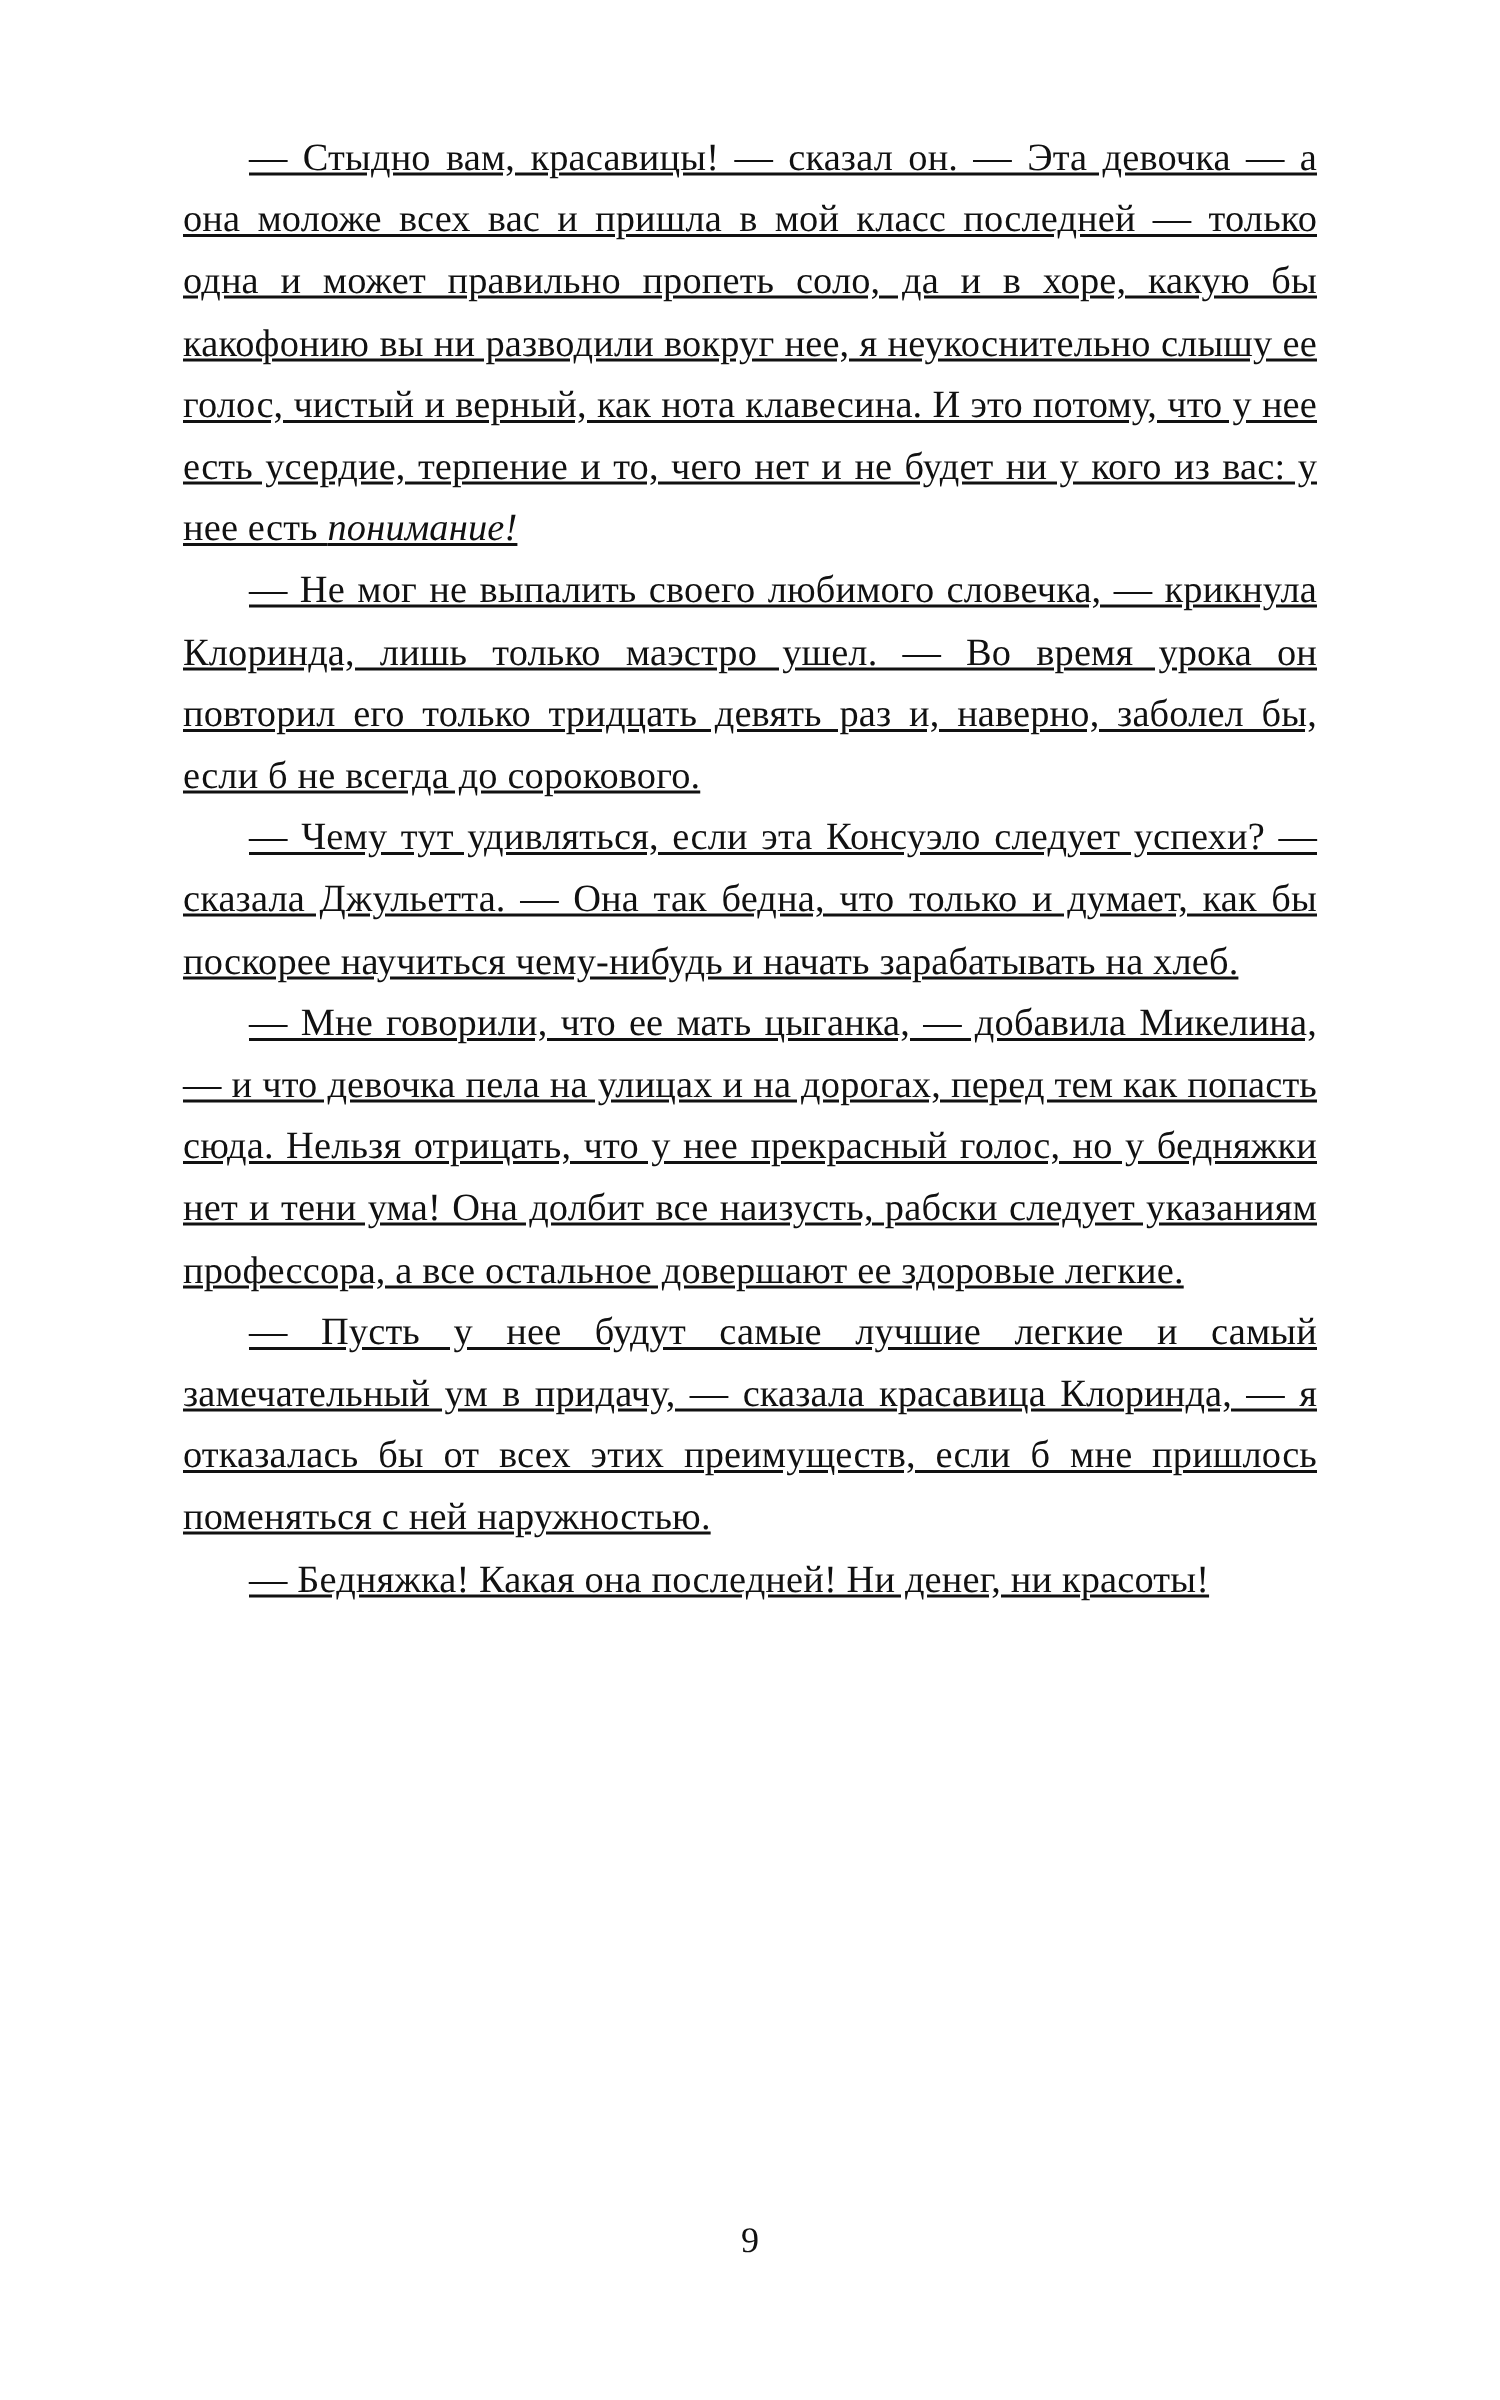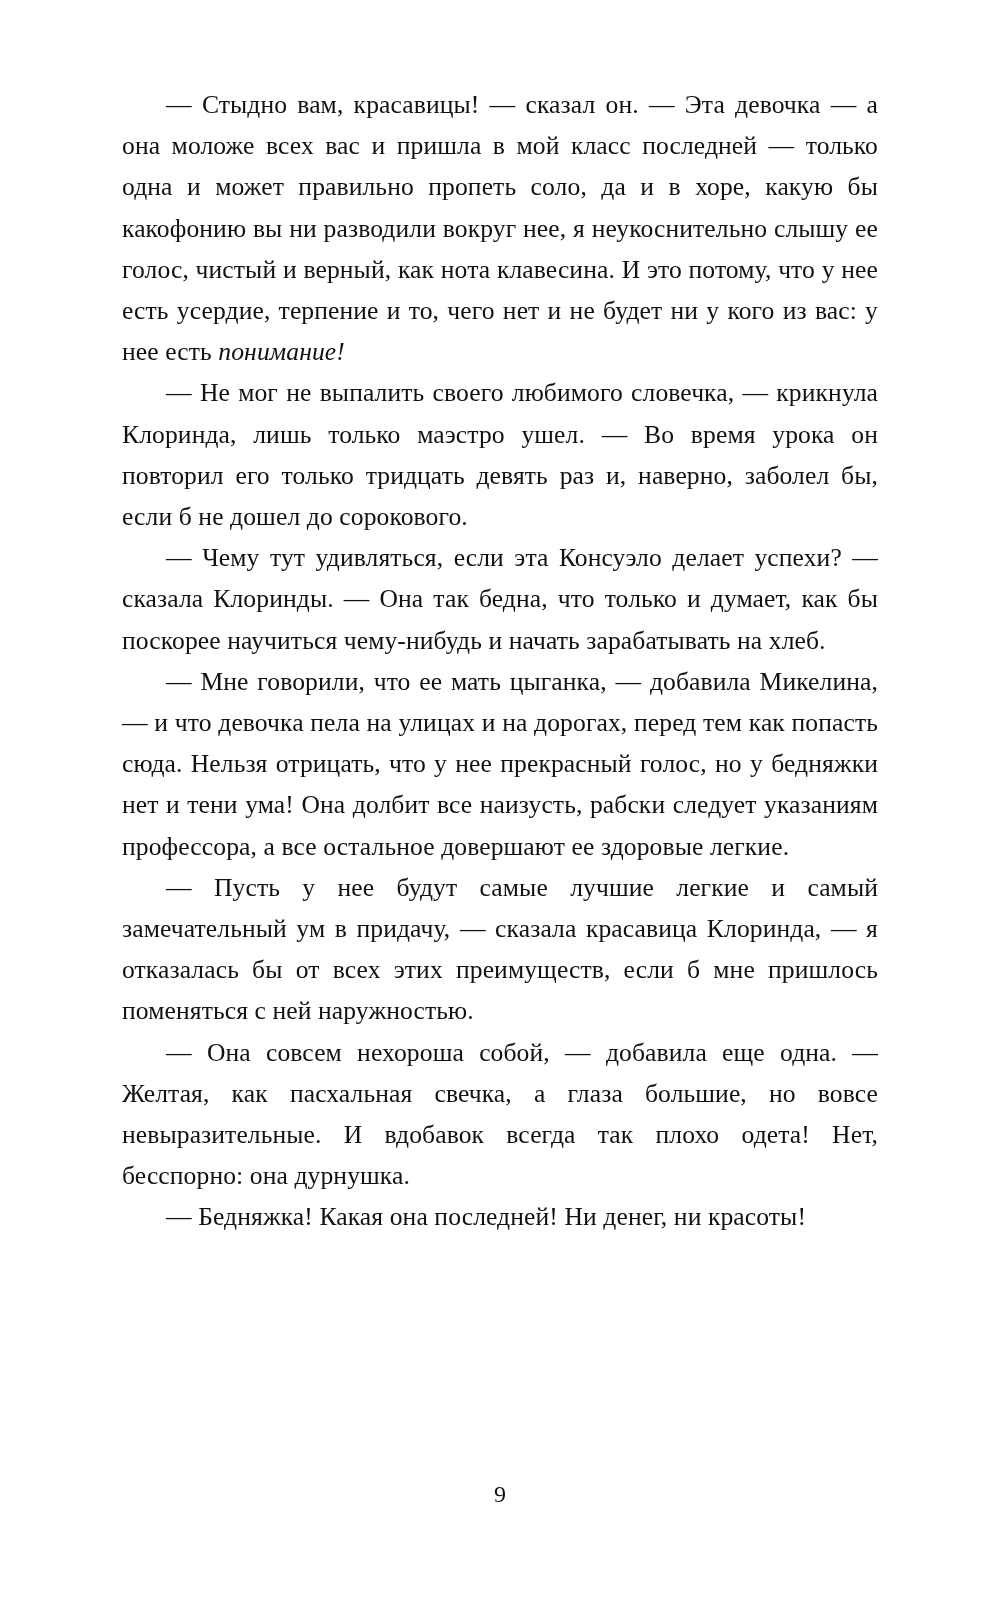--- a/index.html
+++ b/index.html
@@ -28,20 +28,21 @@
     text-align: justify;
     text-justify: inter-word;
     letter-spacing: 0.1px;
     -webkit-hyphens: manual;
     hyphens: manual;
   }
   .para {
     margin: 0;
     text-indent: 44px;
     text-align: justify;
+    text-decoration: underline;
   }
   .para:last-of-type {
     text-align: left;
   }
   .para em {
     font-style: italic;
   }
   .folio {
     position: absolute;
     left: 0;
@@ -55,30 +56,29 @@
 </style>
 </head>
 <body>
 
 <div class="page">
 
   <div class="text-block">
 
     <p class="para"><span>— Стыдно вам, красавицы! — сказал он. — Эта девочка — а она моложе всех вас и пришла в мой класс последней — только одна и может правильно пропеть соло, да и в хоре, какую бы какофонию вы ни разводили вокруг нее, я неукоснительно слышу ее голос, чистый и верный, как нота клавесина. И это потому, что у нее есть усердие, терпение и то, чего нет и не будет ни у кого из вас: у нее есть </span><em>понимание!</em></p>
 
-    <p class="para">— Не мог не выпалить своего любимого словечка, — крикнула Клоринда, лишь только маэстро ушел. — Во время урока он повторил его только тридцать девять раз и, наверно, заболел бы, если б не дошел до сорокового.</p>
+    <p class="para">— Не мог не выпалить своего любимого словечка, — крикнула Клоринда, лишь только маэстро ушел. — Во время урока он повторил его только тридцать девять раз и, наверно, заболел бы, если б не всегда до сорокового.</p>
 
-    <p class="para">— Чему тут удивляться, если эта Консуэло делает успехи? — сказала Клоринды. — Она так бедна, что только и думает, как бы поскорее научиться чему-нибудь и начать зарабатывать на хлеб.</p>
+    <p class="para">— Чему тут удивляться, если эта Консуэло следует успехи? — сказала Джульетта. — Она так бедна, что только и думает, как бы поскорее научиться чему-нибудь и начать зарабатывать на хлеб.</p>
 
     <p class="para">— Мне говорили, что ее мать цыганка, — добавила Микелина, — и что девочка пела на улицах и на дорогах, перед тем как попасть сюда. Нельзя отрицать, что у нее прекрасный голос, но у бедняжки нет и тени ума! Она долбит все наизусть, рабски следует указаниям профессора, а все остальное довершают ее здоровые легкие.</p>
 
     <p class="para">— Пусть у нее будут самые лучшие легкие и самый замечательный ум в придачу, — сказала красавица Клоринда, — я отказалась бы от всех этих преимуществ, если б мне пришлось поменяться с ней наружностью.</p>
 
 
-    <p class="para">— Она совсем нехороша собой, — добавила еще одна. — Желтая, как пасхальная свечка, а глаза большие, но вовсе невыразительные. И вдобавок всегда так плохо одета! Нет, бесспорно: она дурнушка.</p>
 
     <p class="para">— Бедняжка! Какая она последней! Ни денег, ни красоты!</p>
 
   </div>
 
   <div class="folio">9</div>
 
 </div>
 
 </body></html>

